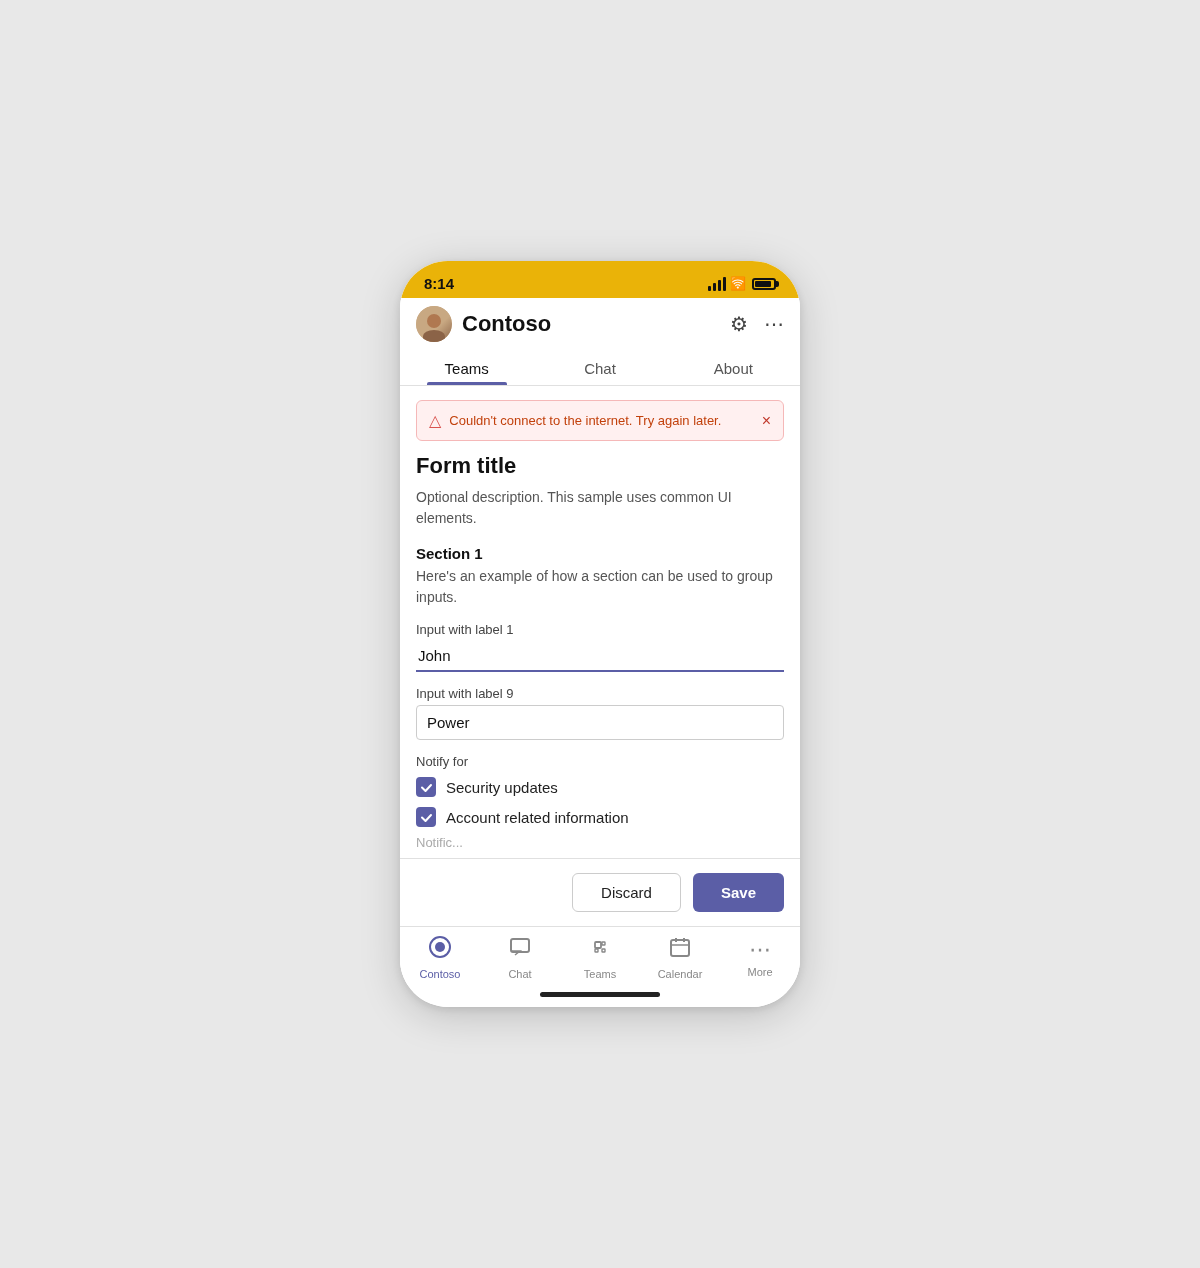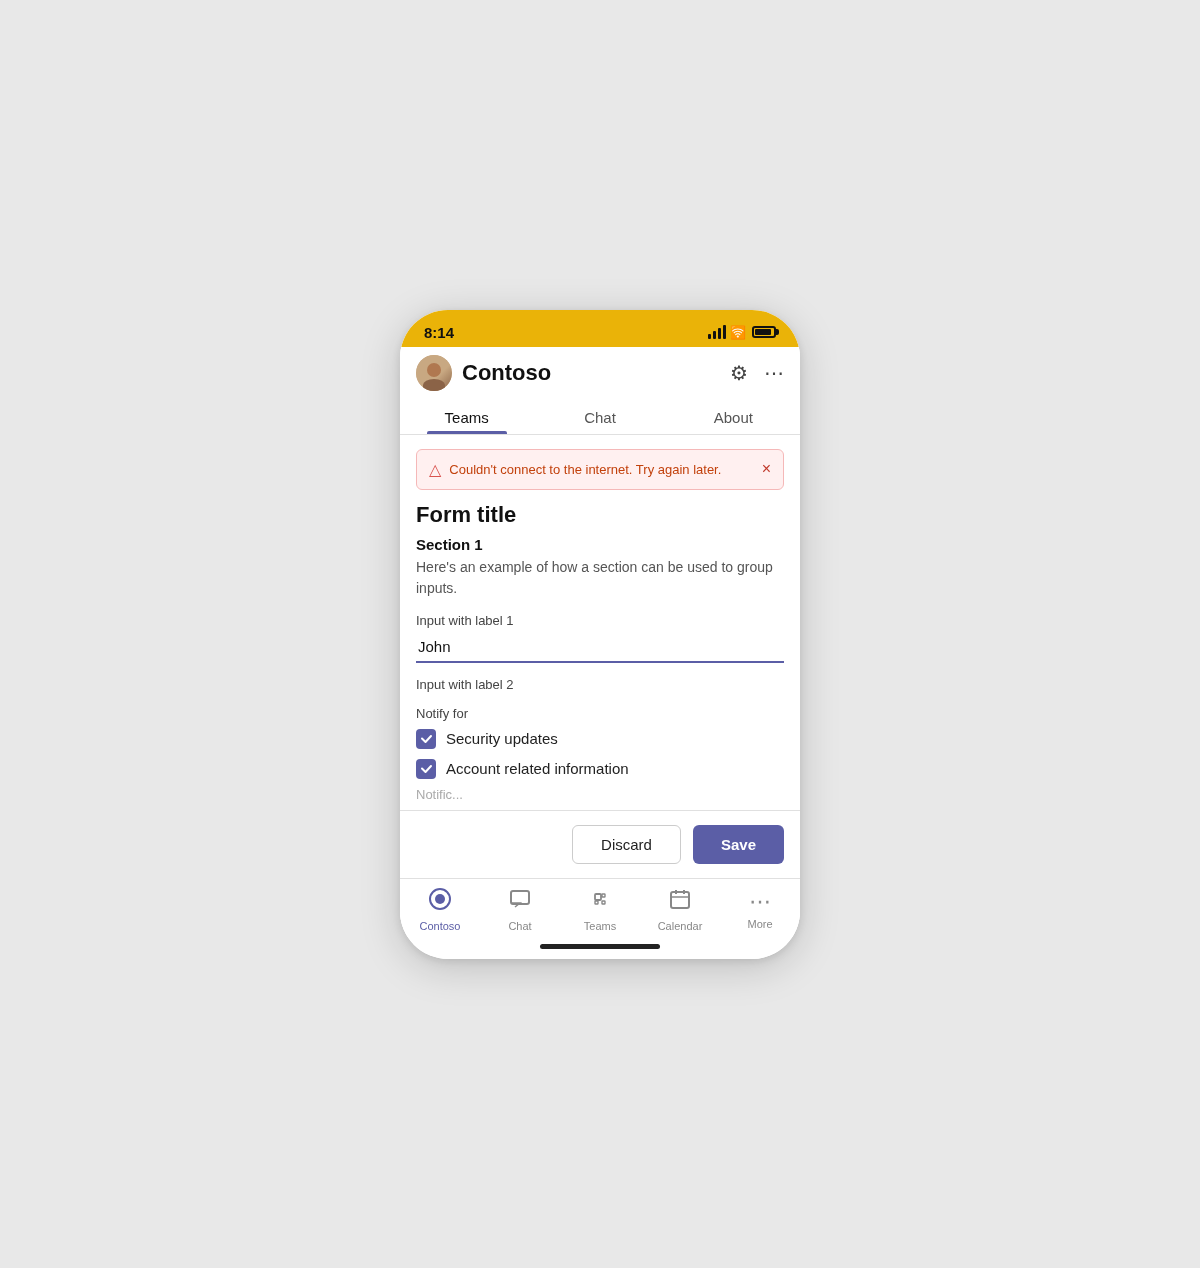--- a/index.html
+++ b/index.html
@@ -450,31 +450,33 @@
 
       <div class="alert-banner">
         <div class="alert-inner">
           <span class="alert-icon">△</span>
           <span class="alert-text">Couldn't connect to the internet. Try again later.</span>
         </div>
         <span class="alert-close">×</span>
       </div>
 
       <div class="form-title">Form title</div>
+      <div class="form-desc">Optional description. This sample uses common UI elements.</div>
 
       <div class="section-title">Section 1</div>
       <div class="section-desc">Here's an example of how a section can be used to group inputs.</div>
 
       <div class="field-group">
         <div class="field-label">Input with label 1</div>
         <input class="field-input" type="text" value="John" style="">
       </div>
 
       <div class="field-group">
-        <div class="field-label">Input with label 2</div>
+        <div class="field-label">Input with label 9</div>
+        <input class="field-input-box" type="text" value="Power" style="">
       </div>
 
 
       <div class="notify-label">Notify for</div>
       <div class="checkbox-group">
         <div class="checkbox-row">
           <div class="checkbox-box">
             <svg viewBox="0 0 13 13" fill="none" xmlns="http://www.w3.org/2000/svg">
               <path d="M2 6.5L5.5 10L11 4" stroke="white" stroke-width="2" stroke-linecap="round" stroke-linejoin="round"></path>
             </svg>

